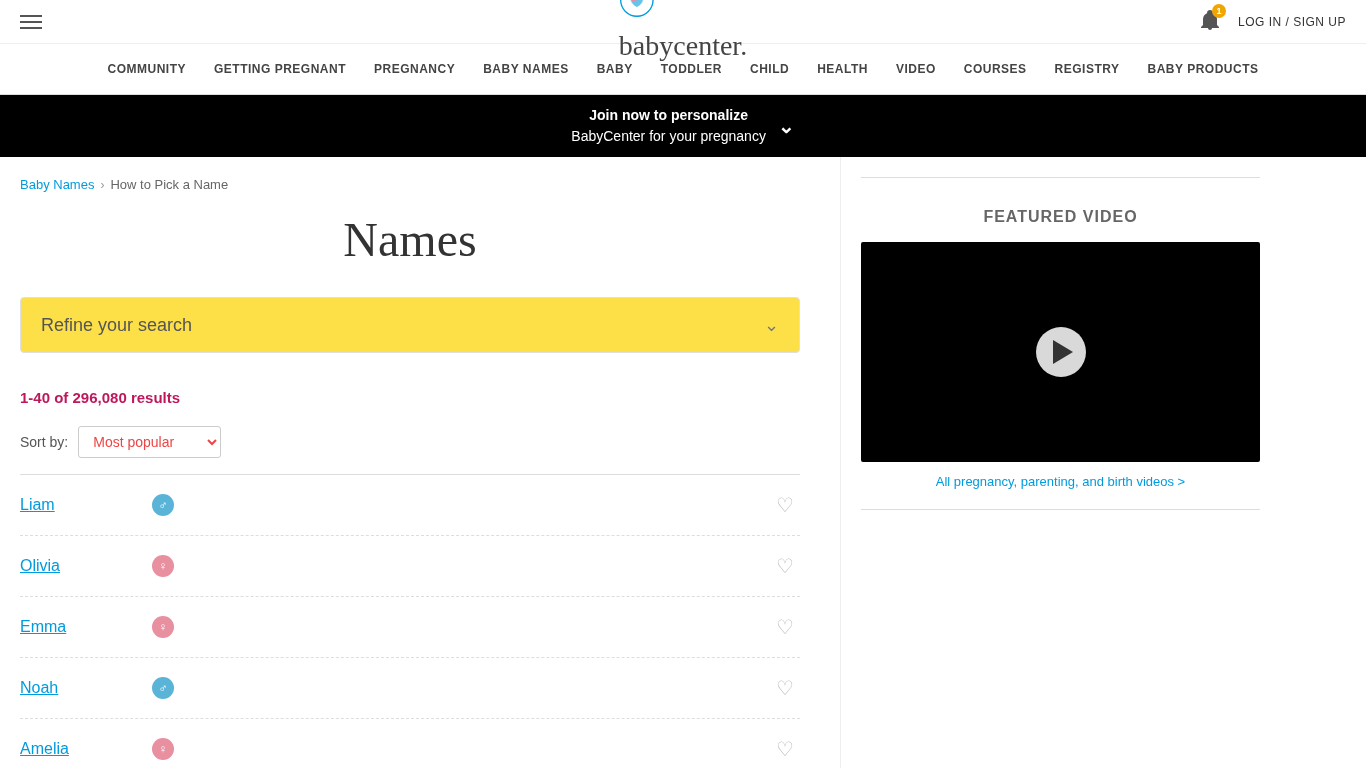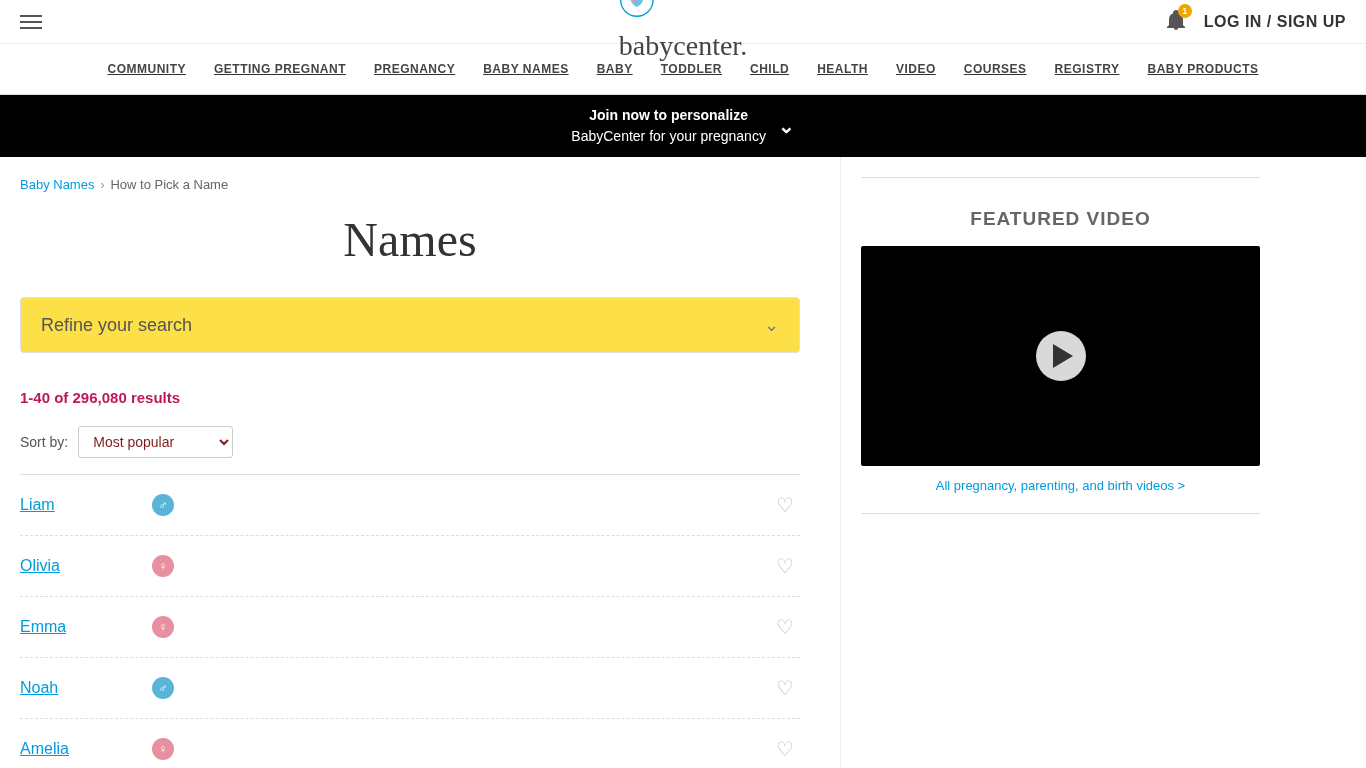--- a/index.html
+++ b/index.html
@@ -64,37 +64,36 @@
       border-radius: 50%;
       width: 14px;
       height: 14px;
       font-size: 9px;
       display: flex;
       align-items: center;
       justify-content: center;
       font-weight: bold;
     }
     .login-link {
-      font-size: 16px;
-      font-weight: bold;
+      font-size: 12px;
+      font-weight: normal;
       color: #333;
       cursor: pointer;
       text-decoration: none;
       letter-spacing: 0.5px;
     }
 
     
     .main-nav {
       display: flex;
       align-items: flex-end;
       justify-content: center;
       gap: 0;
       border-bottom: 1px solid #ddd;
       padding: 0;
-      text-decoration: underline;
     }
     .nav-item {
       padding: 18px 14px;
       font-size: 12px;
       font-weight: bold;
       color: #444;
       cursor: pointer;
       letter-spacing: 0.5px;
       white-space: nowrap;
       text-decoration: none;
@@ -214,23 +213,23 @@
       gap: 10px;
       padding: 10px 0 16px;
     }
     .sort-label {
       font-size: 14px;
       color: #555;
     }
     .sort-select {
       border: 1px solid #ccc;
       border-radius: 3px;
-      padding: 6px 42px 6px 10px;
+      padding: 6px 30px 6px 10px;
       font-size: 14px;
-      color: #7f1d1d;
+      color: #ef4444;
       background: white;
       cursor: pointer;
       appearance: auto;
     }
 
     
     .name-list {
       border-top: 1px solid #ddd;
     }
     .name-row {
@@ -277,21 +276,21 @@
     }
 
     
     .sidebar-top-divider {
       border: none;
       border-top: 1px solid #ddd;
       margin: 20px 0;
     }
     .featured-video-label {
       text-align: center;
-      font-size: 19px;
+      font-size: 16px;
       font-weight: bold;
       color: #666;
       letter-spacing: 1px;
       padding: 10px 0 16px;
     }
     .video-thumbnail {
       background: #000;
       width: 100%;
       height: 220px;
       border-radius: 2px;

